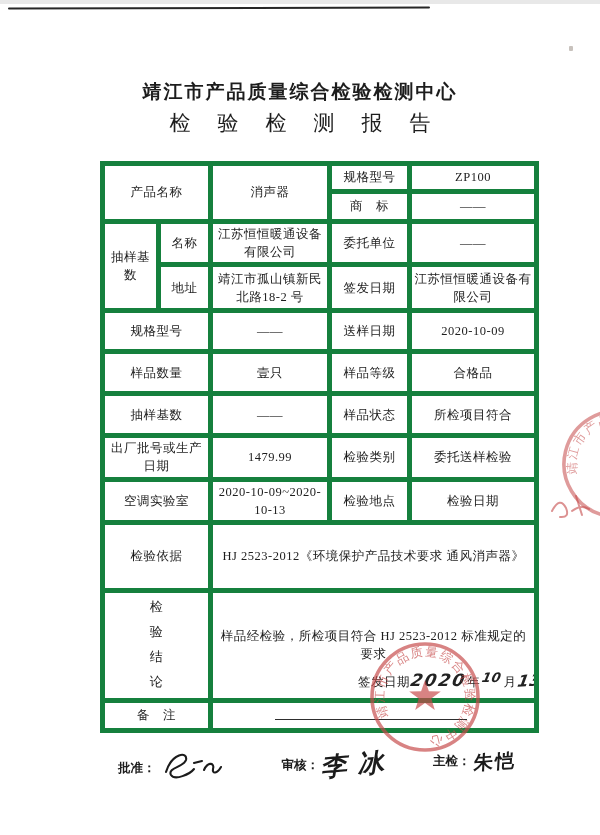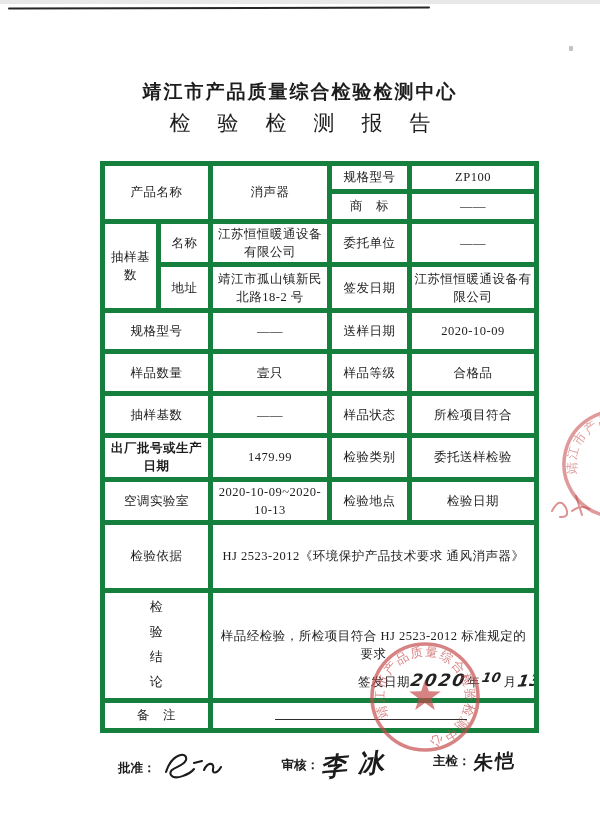--- a/index.html
+++ b/index.html
@@ -17,21 +17,21 @@
   .report-title{position:absolute;top:105px;left:0;width:100%;text-align:center;
     font-size:21px;font-weight:400;letter-spacing:27px;text-indent:27px;}
 
   .meta-row{position:absolute;top:136px;left:100px;width:438px;display:flex;
     justify-content:space-between;font-size:12.5px;font-weight:600;letter-spacing:.4px;}
 
   table.report{position:absolute;top:157px;left:100px;width:436px;
     border-collapse:collapse;table-layout:fixed;}
   table.report td{border:5px solid #15803d;text-align:center;vertical-align:middle;
     font-size:12.5px;padding:1px 2px;line-height:1.45;letter-spacing:.5px;overflow:hidden;}
-  td.tight{font-size:11.5px;letter-spacing:0;padding:0;font-weight:bold;}
+  td.tight{font-size:11.5px;letter-spacing:0;padding:0;}
   td.conclusion-cell{position:relative;text-align:left;vertical-align:top;padding:30px 8px 0 14px;}
   .vstack{display:flex;flex-direction:column;justify-content:space-between;height:94px;margin:0 auto;padding:4px 0;font-size:13px;}
   .remark-cell{position:relative;}
   .remark-line{position:absolute;left:62px;top:16px;width:192px;height:1.5px;background:#2e2e2e;}
 
   .issue-line{position:absolute;left:145px;bottom:5px;font-size:12.5px;white-space:nowrap;letter-spacing:.5px;}
   .hw{font-family:"DejaVu Sans",sans-serif;font-style:italic;font-weight:700;display:inline-block;color:#222;}
   .hw-year{font-size:17px;letter-spacing:2px;transform:skewX(-12deg);margin:0 1px;}
   .hw-month{font-size:13px;transform:translateY(-4px) skewX(-12deg);margin:0 2px;}
   .hw-day{font-size:16px;transform:skewX(-14deg) rotate(-4deg);margin:0 2px;}

